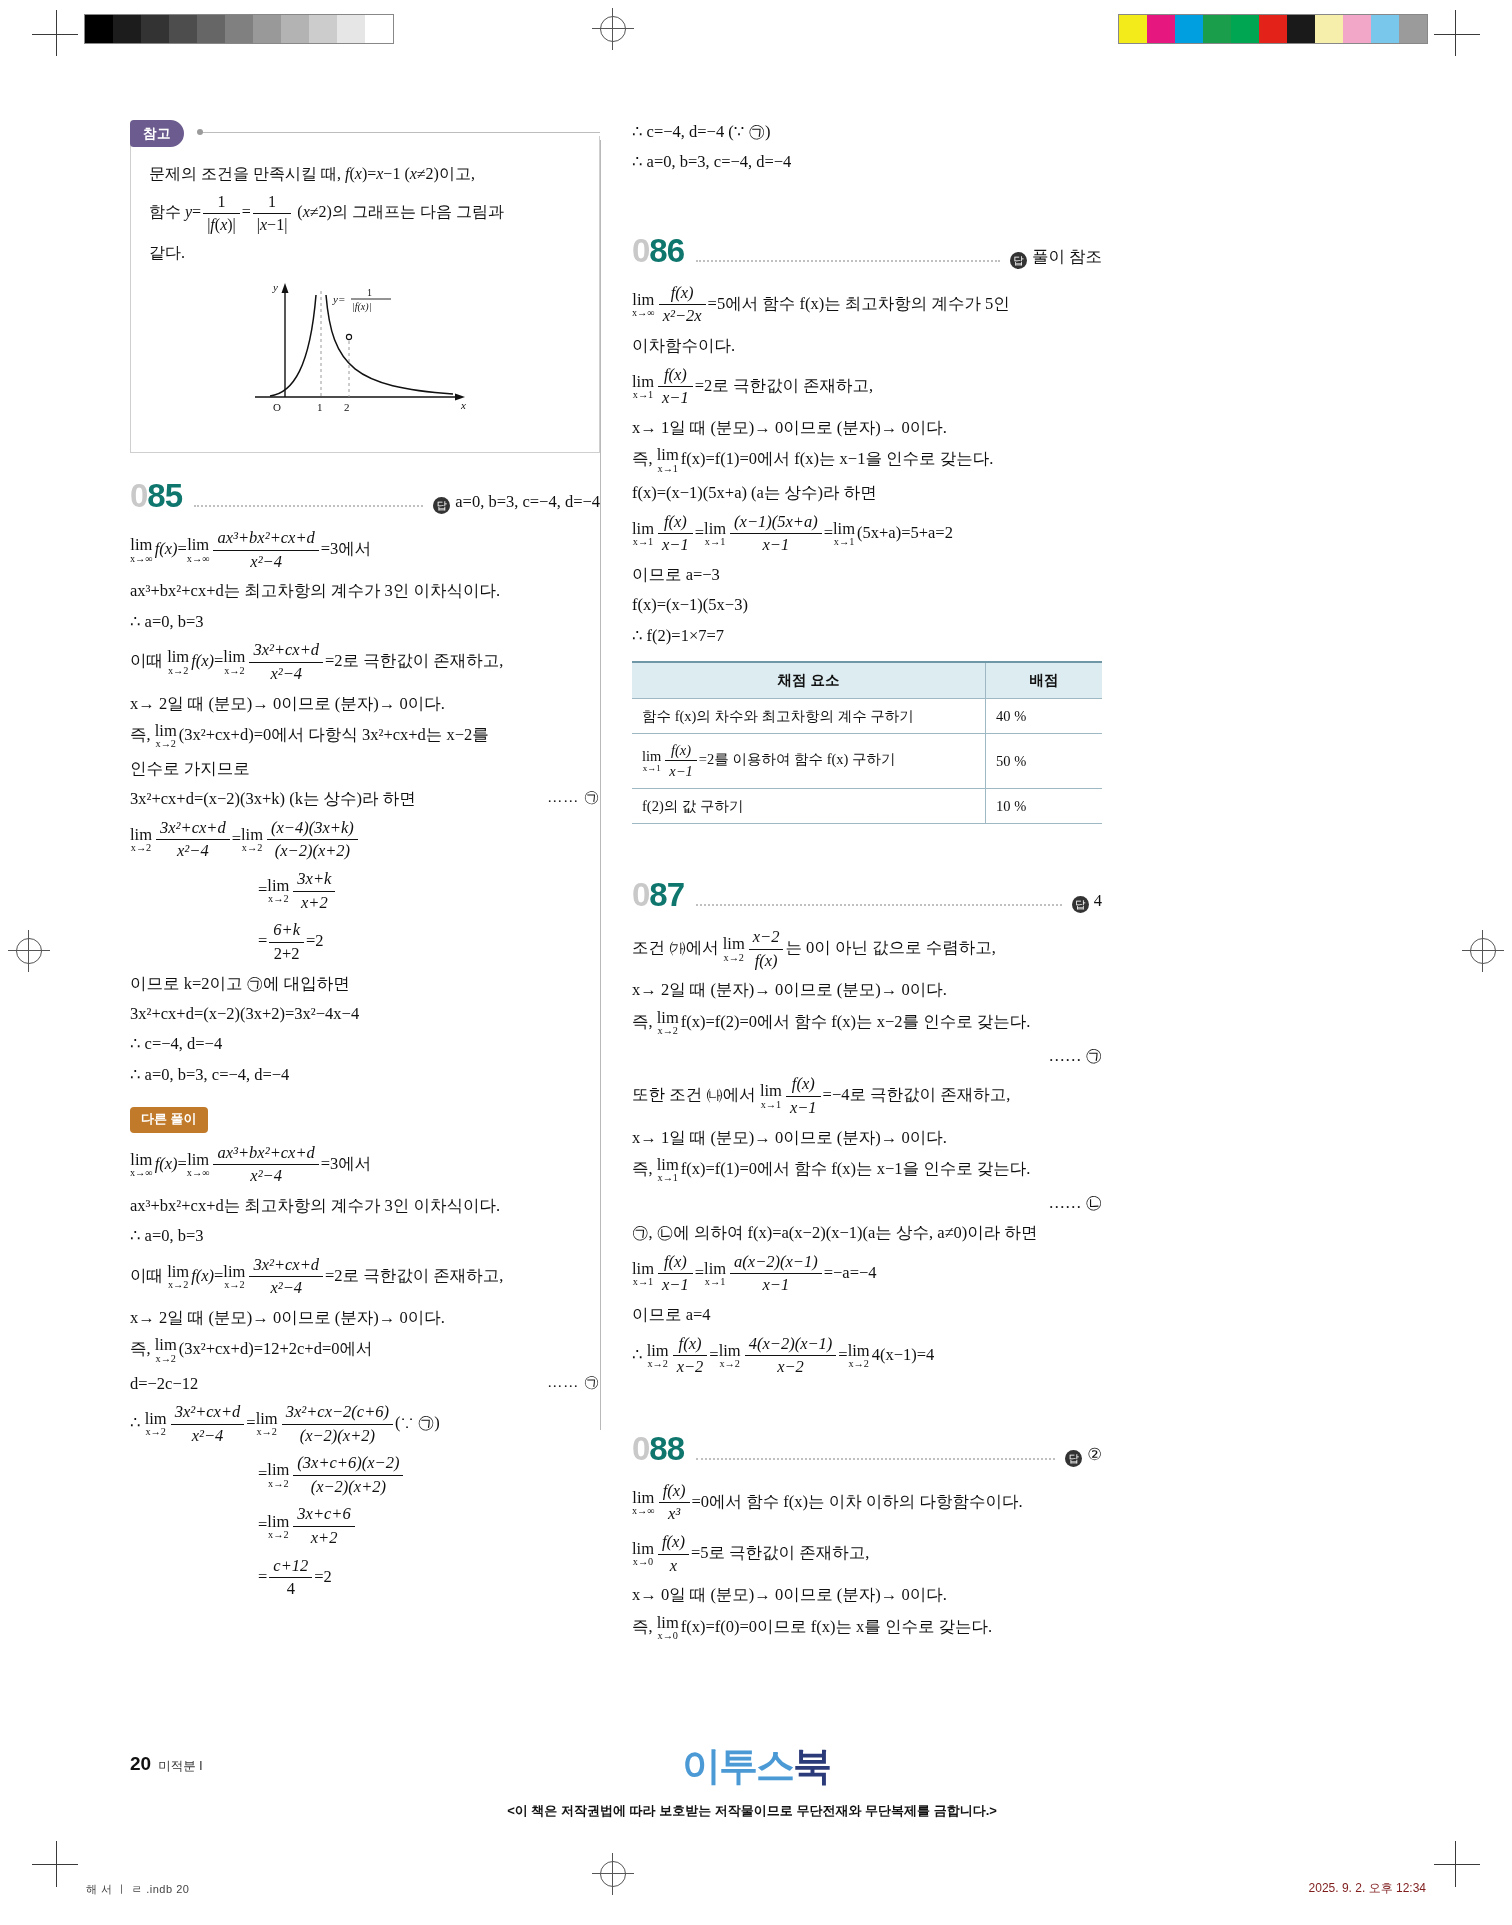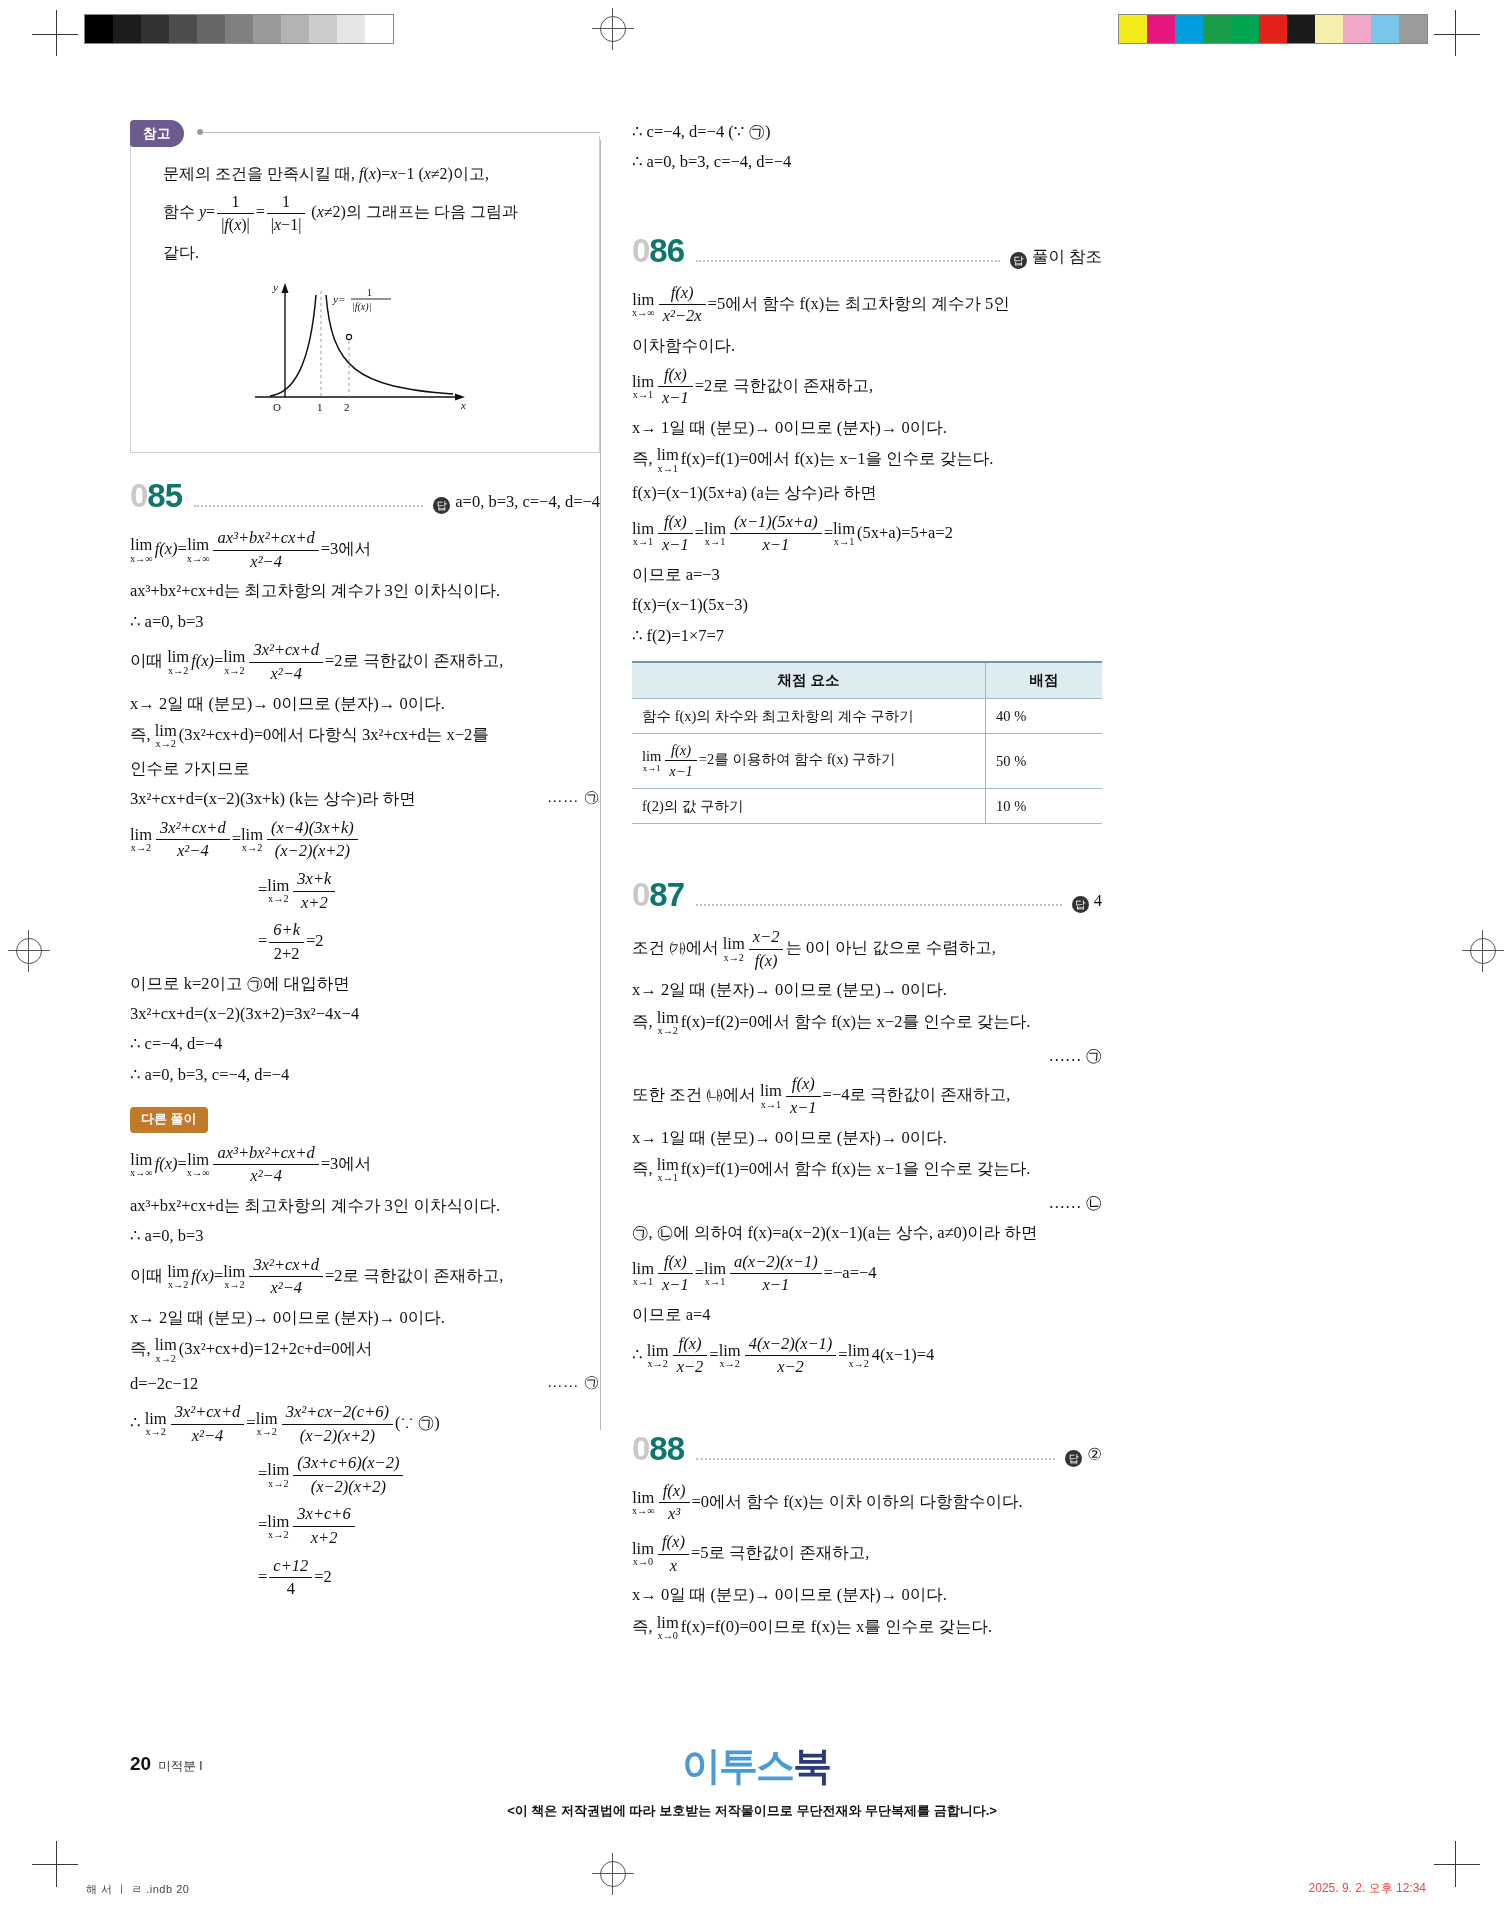--- a/index.html
+++ b/index.html
@@ -81,21 +81,21 @@
     z-index: 2;
   }
   .note-body {
     border: 1px solid #cfcfcf;
     border-top: none;
     margin-top: -11px;
     padding: 22px 18px 16px 18px;
     font-size: 16px;
     line-height: 2.0;
   }
-  .note-body .ln { margin: 0 0 2px 14px; }
+  .note-body .ln { margin: 0 0 2px 0; }
 
   
   .figure { text-align: center; margin-top: 6px; }
 
   
   .prob {
     display: flex;
     align-items: baseline;
     margin: 26px 0 14px 0;
     gap: 0;
@@ -255,21 +255,21 @@
     font-size: 11px;
     color: #444;
     letter-spacing: .5px;
   }
   .stamp {
     position: absolute;
     right: 86px;
     bottom: 28px;
     font-family: "Liberation Sans", sans-serif;
     font-size: 12px;
-    color: #ef4444;
+    color: #7f1d1d;
     margin-left: 32px;
   }
 </style>
 </head>
 <body>
 
 <div class="page">
 
   <div class="crop-mark" style="left:32px;top:34px;width:46px;height:1.4px;"></div>
   <div class="crop-mark" style="left:56px;top:10px;width:1.4px;height:46px;"></div>

